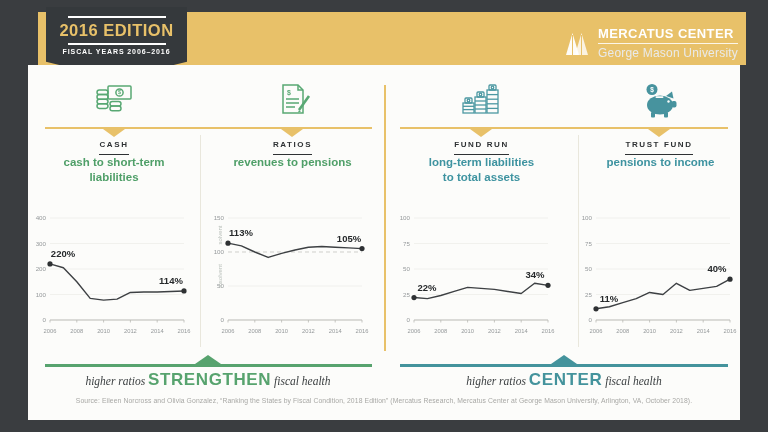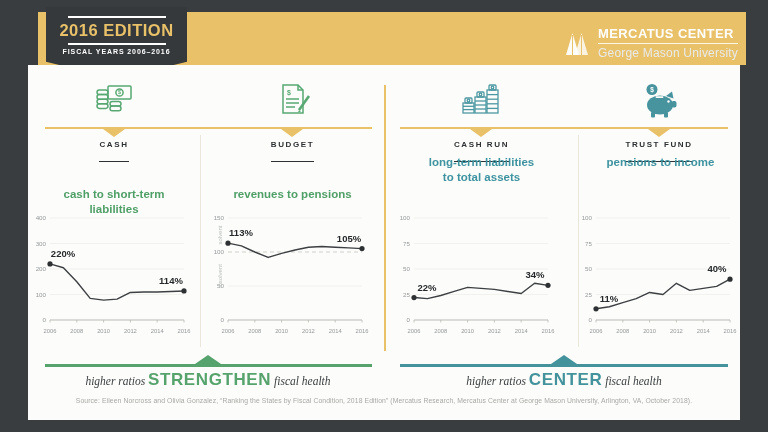--- a/index.html
+++ b/index.html
@@ -22,24 +22,24 @@
   .logo-sub{color:#e9eaea;font-size:12px;border-top:1px solid rgba(255,255,255,.85);
             padding-top:1.5px;margin-top:1.5px;letter-spacing:.2px;}
   
   .card{position:absolute;left:28px;top:65px;width:712px;height:355px;background:#fcfcfa;}
   .icon{position:absolute;top:16px;}
   .tri-down{position:absolute;top:64px;width:0;height:0;border-left:11px solid transparent;
             border-right:11px solid transparent;border-top:8px solid #e8c169;}
   .gold-rule{position:absolute;top:62px;height:2.4px;background:#e8c169;}
   .col-header{position:absolute;top:68px;text-align:center;}
   .col-header span{display:inline-block;color:#2e3133;font-size:8px;font-weight:bold;
-                   letter-spacing:1.6px;border-bottom:1.6px solid #2e3133;padding-bottom:12px;}
+                   letter-spacing:1.6px;border-bottom:1.6px solid #2e3133;padding-bottom:5px;}
   .subtitle{position:absolute;top:90px;text-align:center;font-weight:bold;font-size:11.5px;
             line-height:1.3;white-space:pre-line;}
-  .subtitle.green{color:#4f9f68;margin-top:32px;}
+  .subtitle.green{color:#4f9f68;}
   .subtitle.teal{color:#3e93a0;}
   .sep{position:absolute;top:70px;width:1px;height:212px;background:#e9e7dc;}
   .center-divider{position:absolute;left:356px;top:20px;width:2.4px;height:266px;background:#e8c169;}
   .chart{position:absolute;top:137px;}
   svg text{font-family:"Liberation Sans",sans-serif;}
   .hr-bottom{position:absolute;top:299px;height:2.6px;}
   .hr-bottom.green{background:#57a36e;}
   .hr-bottom.teal{background:#44939c;}
   .tri-up{position:absolute;top:290px;width:0;height:0;border-left:13px solid transparent;
           border-right:13px solid transparent;}
@@ -140,22 +140,22 @@
     </svg>
 
     <div class="gold-rule" style="left:17px;width:327px"></div>
     <div class="gold-rule" style="left:372px;width:328px"></div>
     <div class="tri-down" style="left:75px"></div>
     <div class="tri-down" style="left:253px"></div>
     <div class="tri-down" style="left:442px"></div>
     <div class="tri-down" style="left:620px"></div>
 
     <div class="col-header" style="left:0;width:172px"><span>CASH</span></div>
-    <div class="col-header" style="left:172px;width:185px"><span>BUDGET</span></div>
-    <div class="col-header" style="left:357px;width:193px"><span>CASH RUN</span></div>
+    <div class="col-header" style="left:172px;width:185px"><span>RATIOS</span></div>
+    <div class="col-header" style="left:357px;width:193px"><span>FUND RUN</span></div>
     <div class="col-header" style="left:550px;width:162px"><span>TRUST FUND</span></div>
 
     <div class="subtitle green" style="left:0;width:172px">cash to short-term
 liabilities</div>
     <div class="subtitle green" style="left:172px;width:185px">revenues to pensions</div>
     <div class="subtitle teal" style="left:357px;width:193px">long-term liabilities
 to total assets</div>
     <div class="subtitle teal" style="left:550px;width:165px">pensions to income</div>
 
     <div class="sep" style="left:172px"></div>

